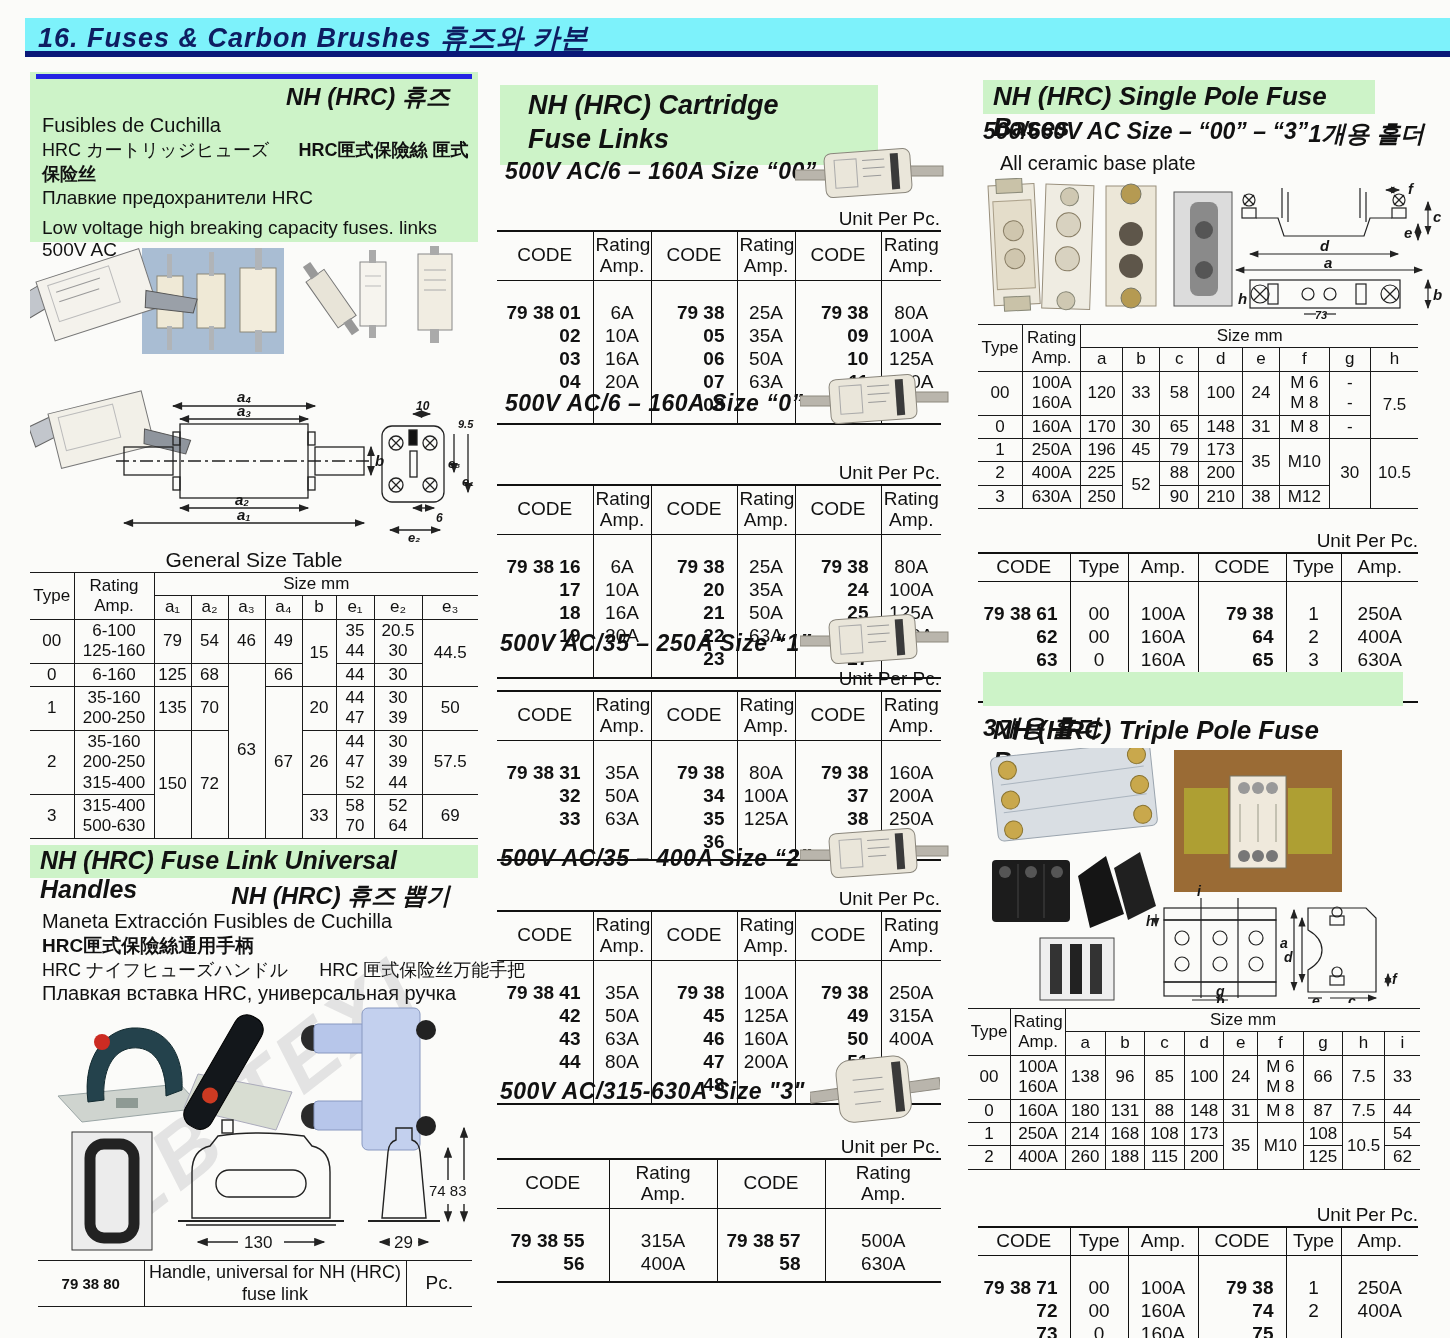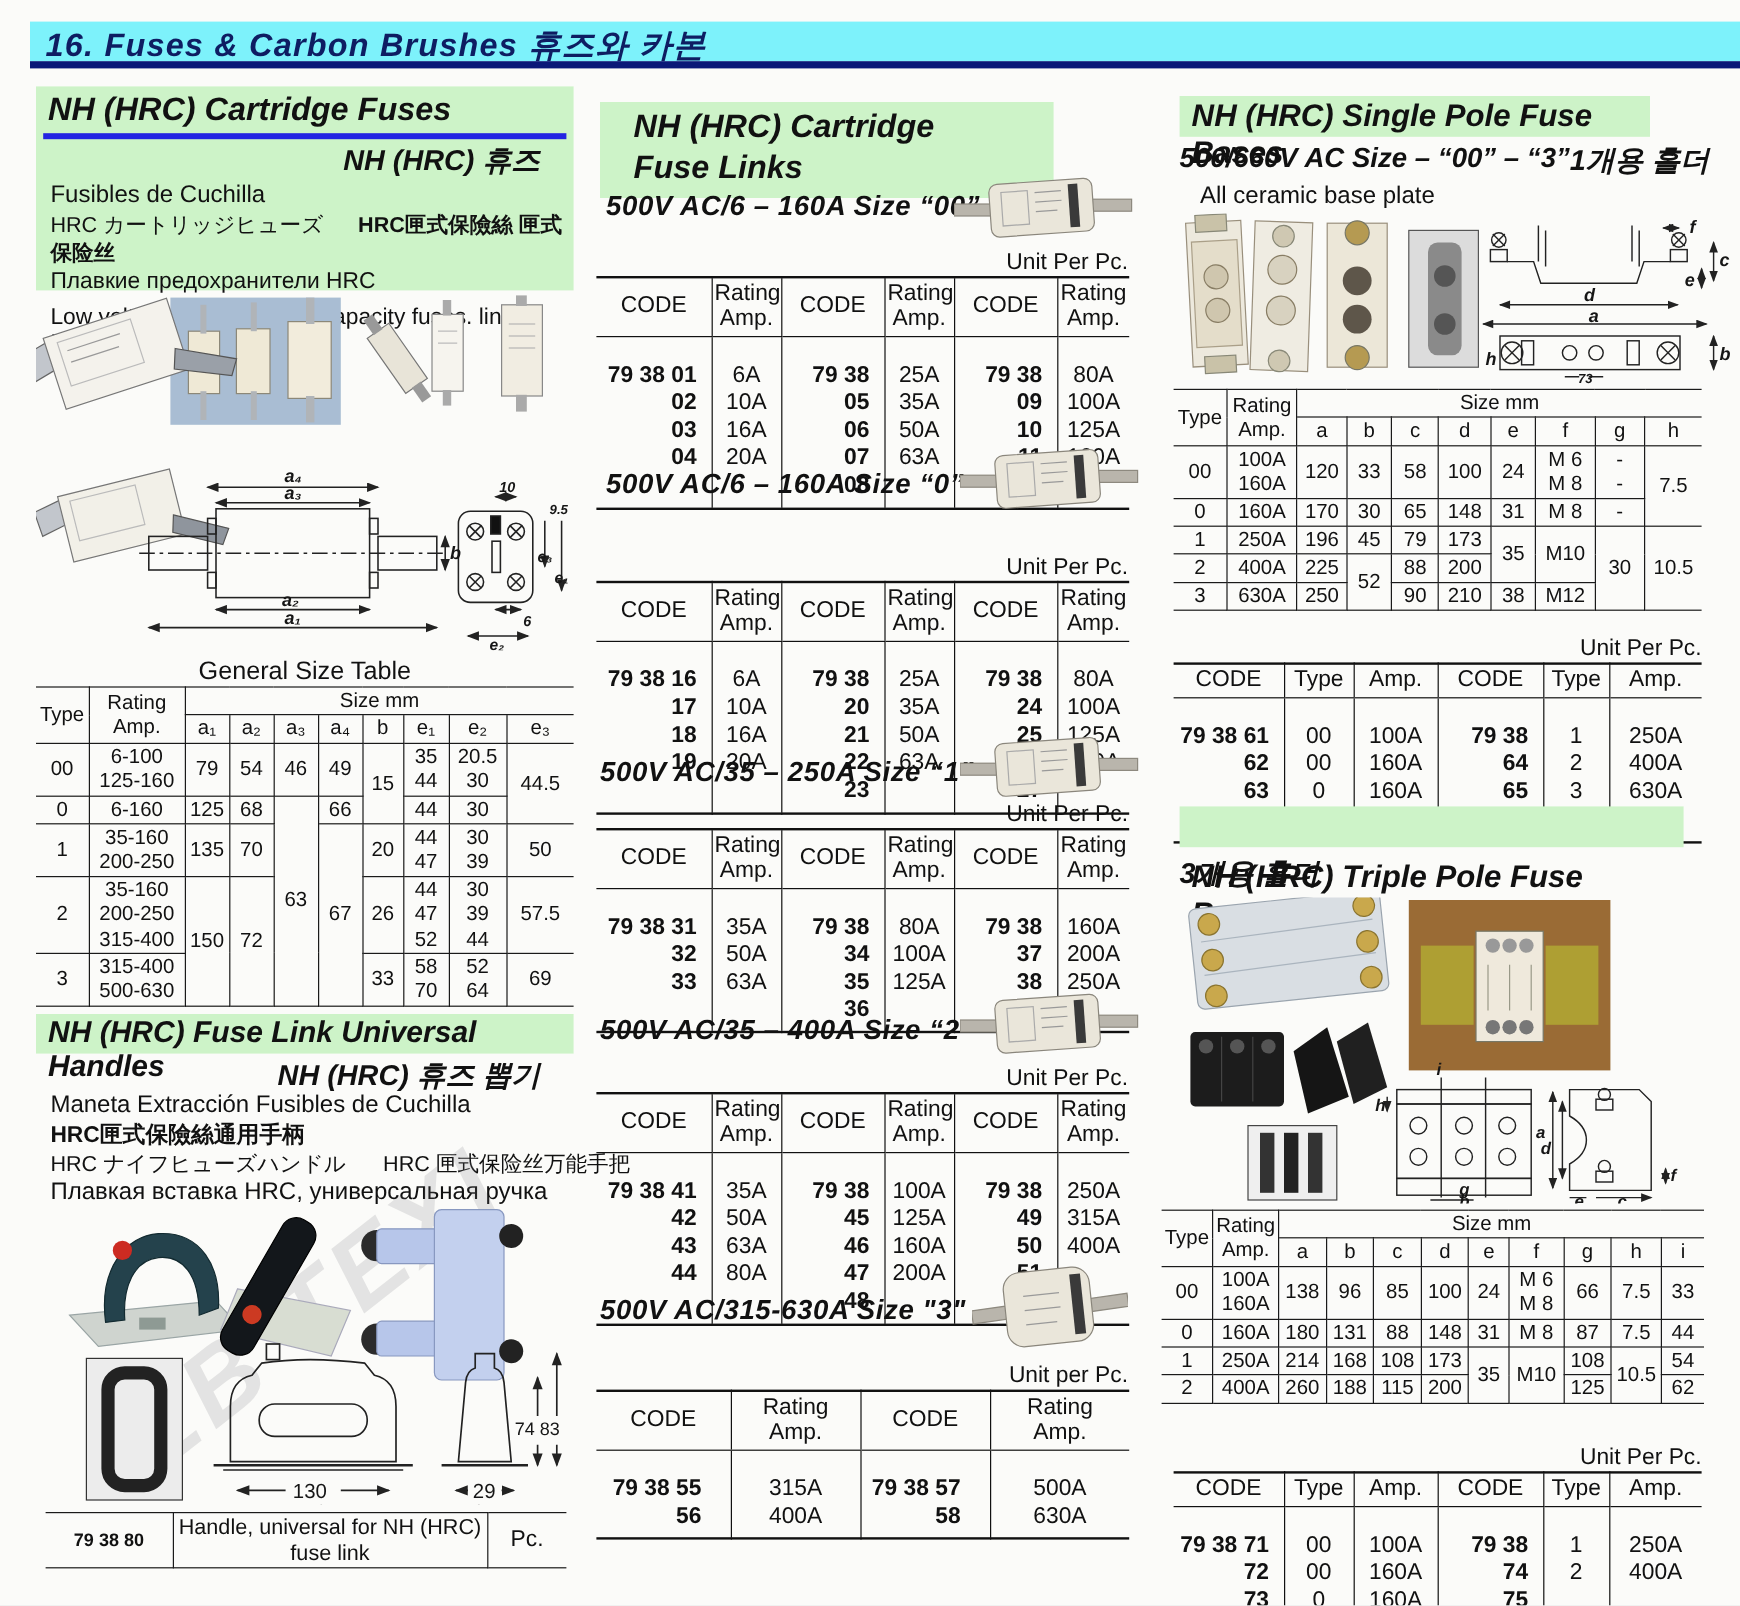--- a/index.html
+++ b/index.html
@@ -53,21 +53,20 @@
 </head>
 <body>
 
 <div class="page">
 
   <div class="abs header-bar"></div>
   <div class="abs header-title bi">16. Fuses &amp; Carbon Brushes  휴즈와 카본</div>
   <div class="abs header-rule"></div>
 
   <div class="abs green" style="left:30px;top:72px;width:448px;height:170px;">
-    <div class="sec-title" style="padding-top:4px;">NH (HRC) Cartridge Fuses</div>
     <div style="height:5px;background:#2324e2;margin:2px 6px 0 6px;"></div>
     <div class="bi rt" style="font-size:24px;padding:2px 28px 0 0;">NH (HRC) 휴즈</div>
     <div class="txt20" style="padding:1px 0 0 12px;">Fusibles de Cuchilla</div>
     <div style="padding:1px 0 0 12px;font-size:18px;">
       <span>HRC カートリッジヒューズ</span>
       <span style="font-weight:bold;padding-left:24px;">HRC匣式保險絲  匣式保险丝</span>
     </div>
     <div class="txt19" style="padding:1px 0 0 12px;">Плавкие предохранители HRC</div>
     <div class="txt19" style="padding:8px 0 0 12px;">Low voltage high breaking capacity fuses. links 500V AC</div>
   </div>

